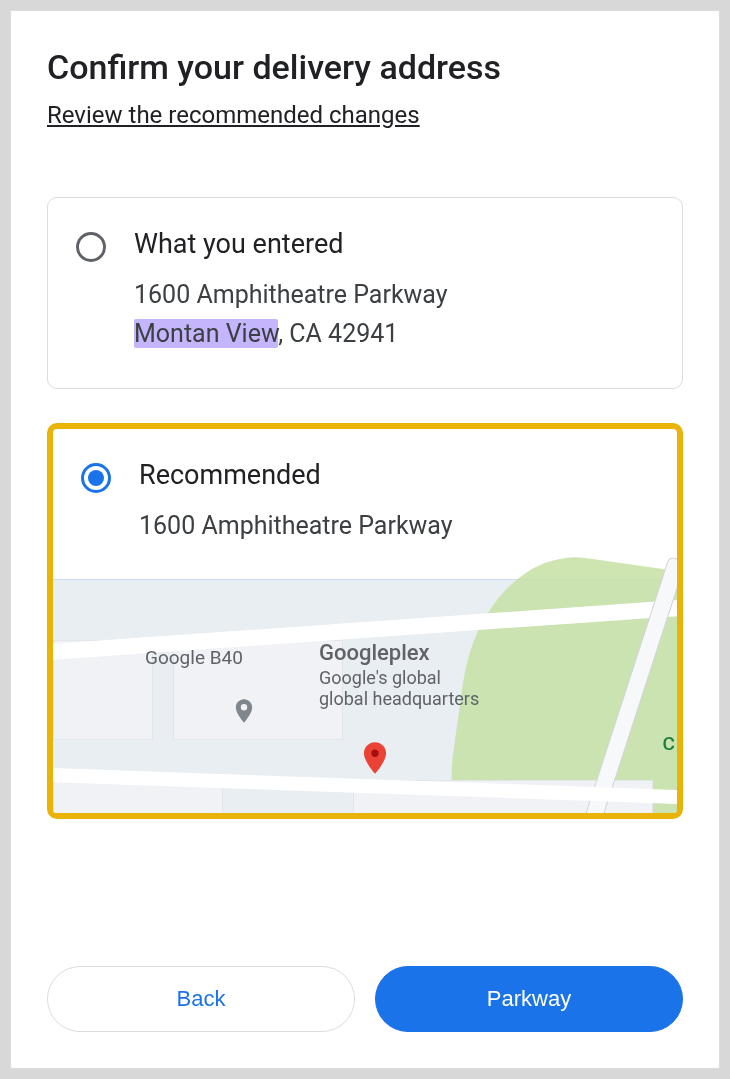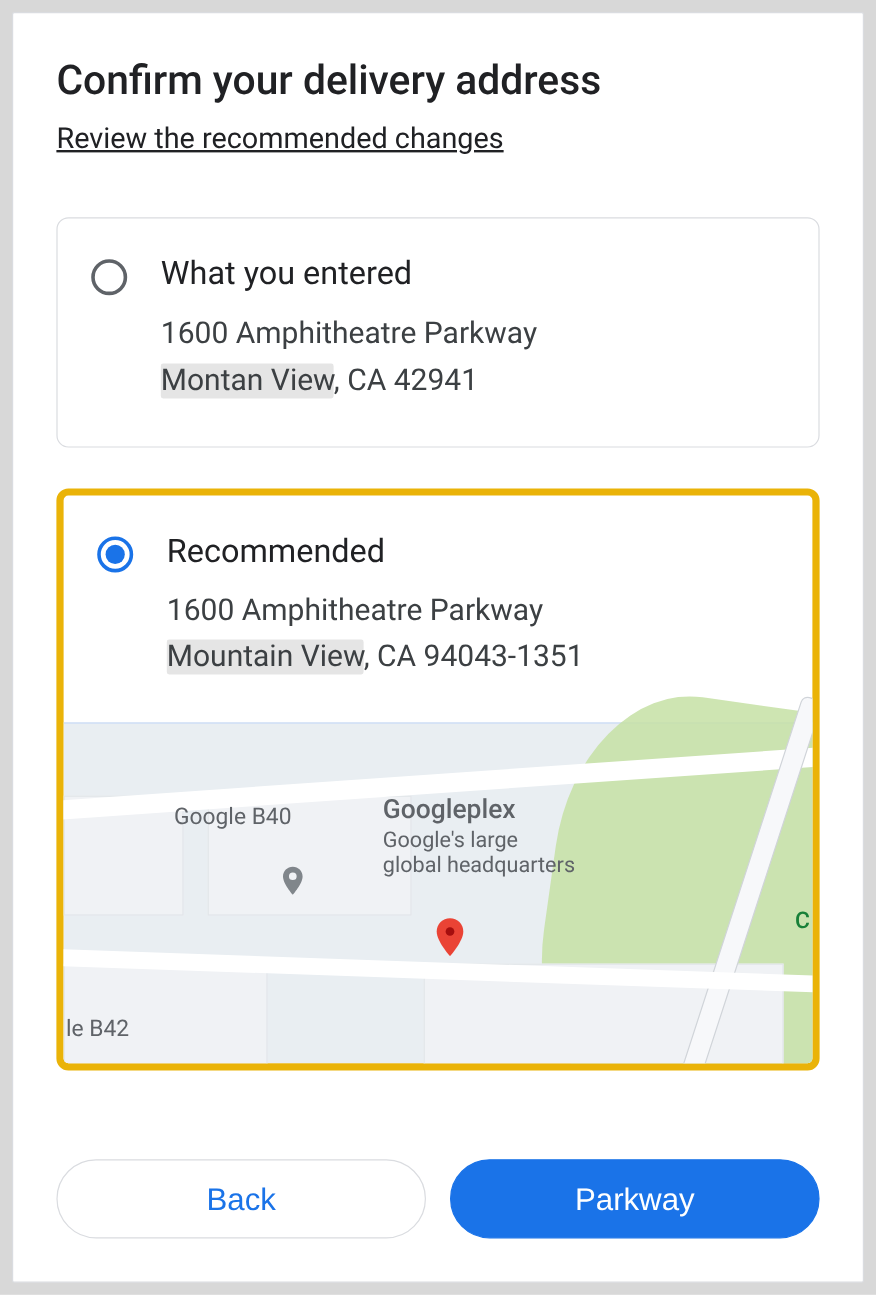--- a/index.html
+++ b/index.html
@@ -26,21 +26,21 @@
       font-weight: 500;
       color: #202124;
       margin-bottom: 14px;
     }
     .dialog-subtitle {
       font-size: 24px;
       color: #202124;
       margin-bottom: 52px;
       text-decoration: underline;
     }
-    .options { display: flex; flex-direction: column; gap: 34px; }
+    .options { display: flex; flex-direction: column; gap: 34px; margin-top: 16px; }
     .option-card {
       border: 1px solid #dadce0;
       border-radius: 10px;
       background: #fff;
       cursor: pointer;
       overflow: hidden;
     }
     .option-card.selected { border: 6px solid #eab308; }
     .option-inner { display: flex; align-items: flex-start; padding: 30px 28px 34px 28px; }
     .radio {
@@ -67,26 +67,26 @@
       font-size: 27px;
       color: #202124;
       margin-bottom: 16px;
     }
     .addr-line {
       font-size: 25px;
       color: #3c4043;
       line-height: 1.55;
     }
     .hl {
-      background: #e5e5e5;
+      background: #c4b5fd;
       border-radius: 2px;
     }
     .map {
       width: 100%;
-      height: 284px;
+      height: 234px;
       background: #e9eef2;
       position: relative;
       border-top: 1px solid #c8dbf7;
     }
     
     .park {
       position: absolute;
       right: -40px; top: -20px;
       width: 260px; height: 350px;
       background: #c5e1a5;
@@ -133,21 +133,21 @@
     .actions {
       display: flex;
       gap: 20px;
       margin-top: auto;
       padding-top: 42px;
     }
     .btn {
       flex: 1;
       height: 66px;
       border-radius: 40px;
-      font-size: 26px;
+      font-size: 22px;
       font-weight: 500;
       cursor: pointer;
       border: 1px solid #dadce0;
       background: #fff;
       color: #1a73e8;
     }
     .btn.primary {
       background: #1a73e8;
       border-color: #1a73e8;
       color: #fff;
@@ -172,35 +172,34 @@
         </div>
       </div>
     </div>
 
     <div class="option-card selected">
       <div class="option-inner">
         <span class="radio"></span>
         <div>
           <div class="option-label">Recommended</div>
           <div class="addr-line">1600 Amphitheatre Parkway</div>
-          <div class="addr-line"><span class="hl">Mountain View</span><span>, CA 94043-1351</span></div>
         </div>
       </div>
       <div class="map">
         <div class="park"></div>
         <div class="bldg x1"></div>
         <div class="bldg x2"></div>
         <div class="bldg x3"></div>
         <div class="bldg x4"></div>
         <div class="road a"></div>
         <div class="road b"></div>
         <div class="road c"></div>
         <div class="map-label b40">Google B40</div>
         <div class="map-label plex">Googleplex</div>
-        <div class="map-label sub"><span>Google's large</span><br><span>global headquarters</span></div>
+        <div class="map-label sub"><span>Google's global</span><br><span>global headquarters</span></div>
         <div class="map-label b42">le B42</div>
         <div class="map-label east">C</div>
         <span class="pin gray">
           <svg viewBox="0 0 24 24" width="28" height="38">
               <path d="M12 2C8.1 2 5 5.1 5 9c0 5.2 7 13 7 13s7-7.8 7-13c0-3.9-3.1-7-7-7zm0 9.5A2.5 2.5 0 1 1 12 6a2.5 2.5 0 0 1 0 5.5z"></path>
             </svg>
         </span>
         <span class="pin red">
           <svg viewBox="0 0 24 24" width="38" height="52">
               <path d="M12 2C8.1 2 5 5.1 5 9c0 5.2 7 13 7 13s7-7.8 7-13c0-3.9-3.1-7-7-7z"></path>

